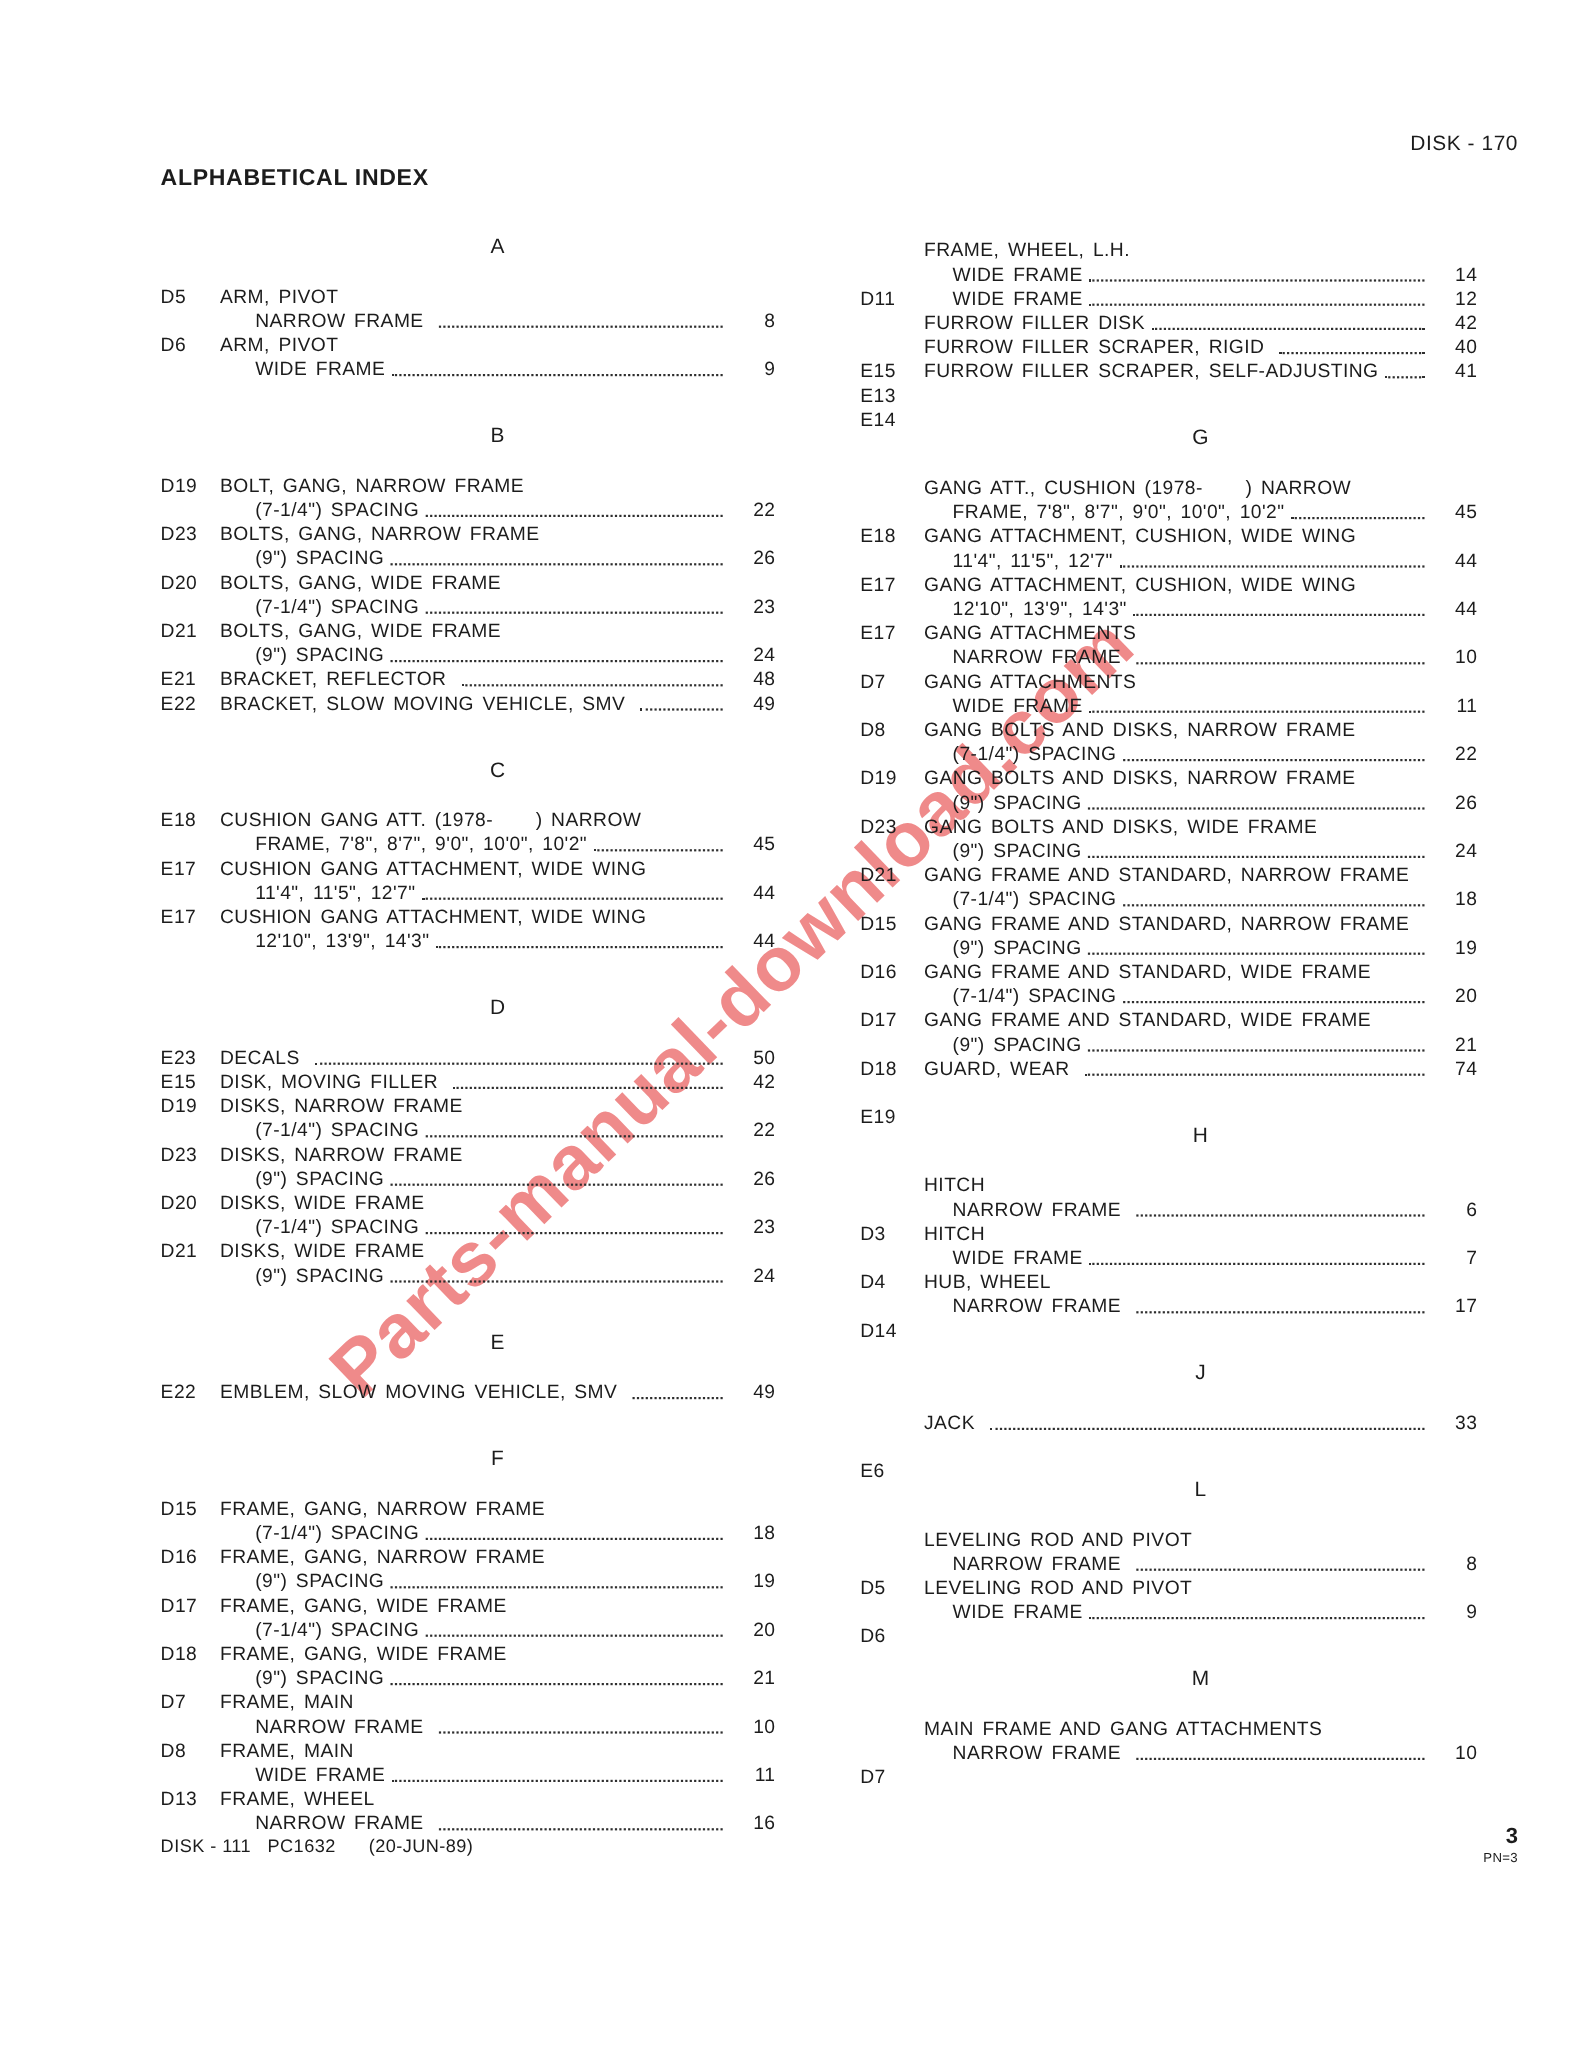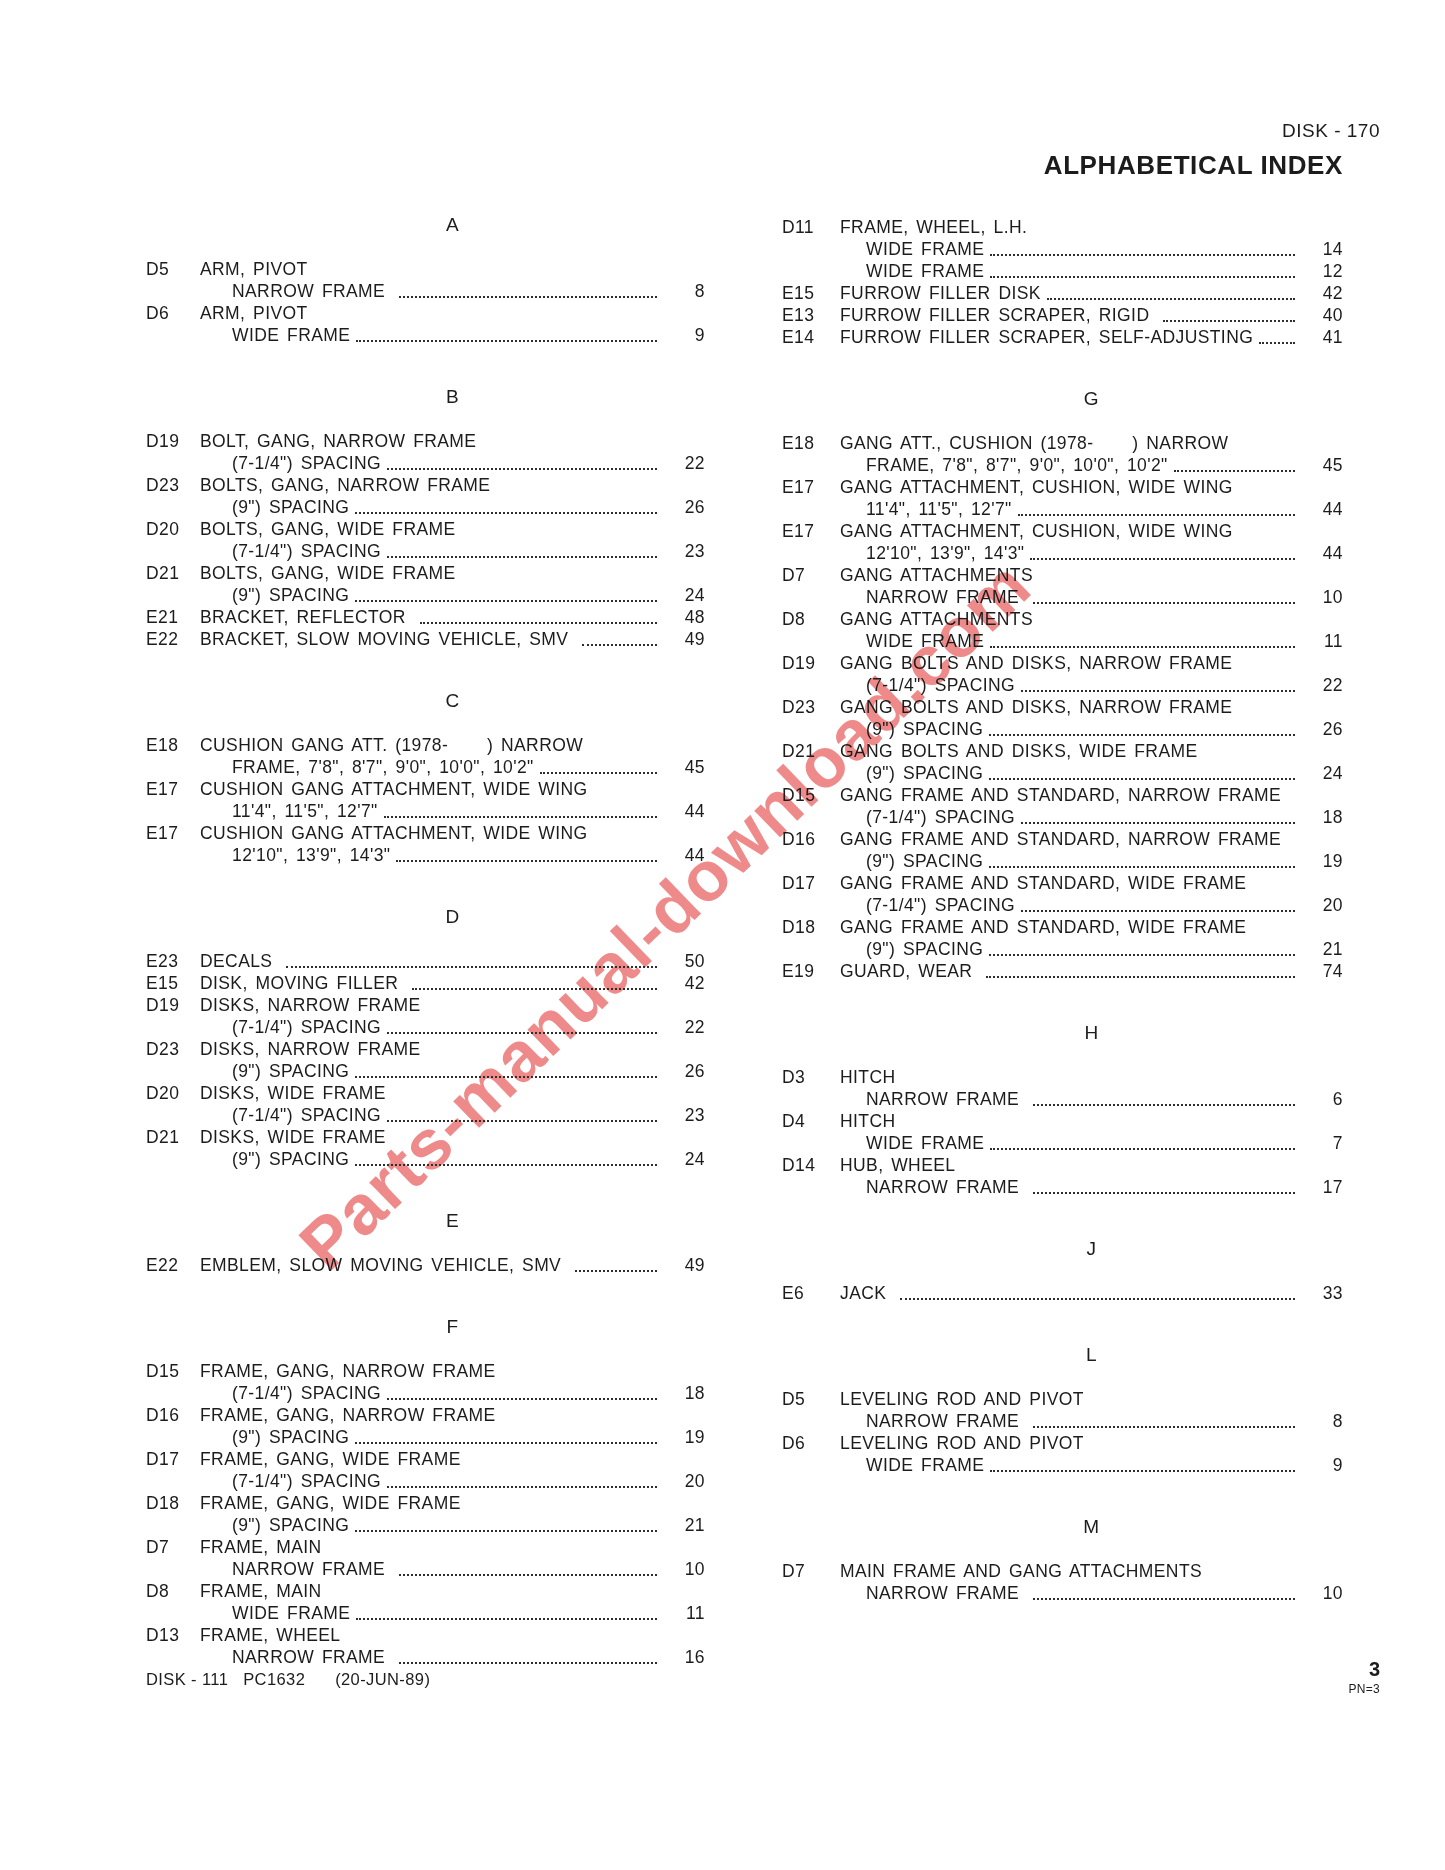--- a/index.html
+++ b/index.html
@@ -13,27 +13,27 @@
   }
   .layer{position:absolute;z-index:1;}
   
   .watermark{
     position:absolute;left:665px;top:915px;z-index:0;
     transform:translate(-50%,-50%) rotate(-44deg);
     font-size:70px;font-weight:bold;letter-spacing:1px;white-space:nowrap;
     opacity:.92;
   }
   .header-right{top:120px;left:146px;width:1234px;text-align:right;font-size:19px;letter-spacing:.5px;}
-  .doc-title{top:150px;left:146px;width:1197px;text-align:right;font-weight:bold;font-size:26px;letter-spacing:.6px;}
+  .doc-title{top:150px;left:146px;width:1197px;text-align:left;font-weight:bold;font-size:21px;letter-spacing:.6px;}
   .col{position:absolute;z-index:1;}
   .col-left{left:146px;top:214px;width:559px;}
   .col-right{left:782px;top:216px;width:561px;}
   .row{display:flex;height:22px;line-height:22px;font-size:17.5px;letter-spacing:.4px;word-spacing:2.5px;}
   .code{flex:0 0 54px;}
-  .col-right .code{flex:0 0 58px;}
+  .col-right .code{flex:0 0 58px;margin-top:44px;}
   .txt{white-space:pre;}
   .col-left .cont{padding-left:86px;}
   .col-right .cont{padding-left:84px;}
   .leader{flex:1 1 auto;align-self:flex-end;margin:0 12px 4.5px 6px;border-bottom:2.4px dotted #2e2e2e;min-width:10px;}
   .page{flex:0 0 36px;text-align:right;}
   .section-letter{height:22px;line-height:22px;margin:40px 0 22px 54px;text-align:center;font-size:19px;letter-spacing:.5px;}
   .col-right .section-letter{margin-left:58px;}
   .section-letter.first{margin-top:0;}
   .footer-left{top:1670px;left:146px;font-size:16.5px;white-space:pre;letter-spacing:.4px;}
   .page-number{top:1658px;left:1180px;width:200px;text-align:right;font-weight:bold;font-size:20px;}

